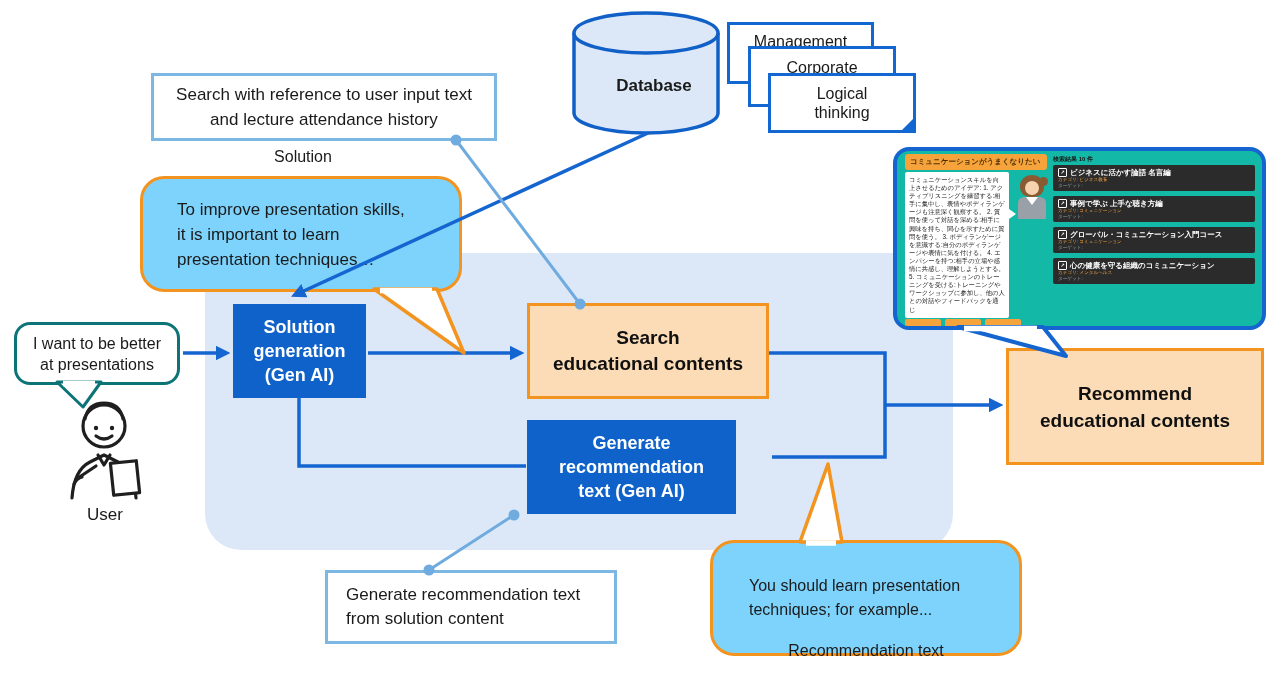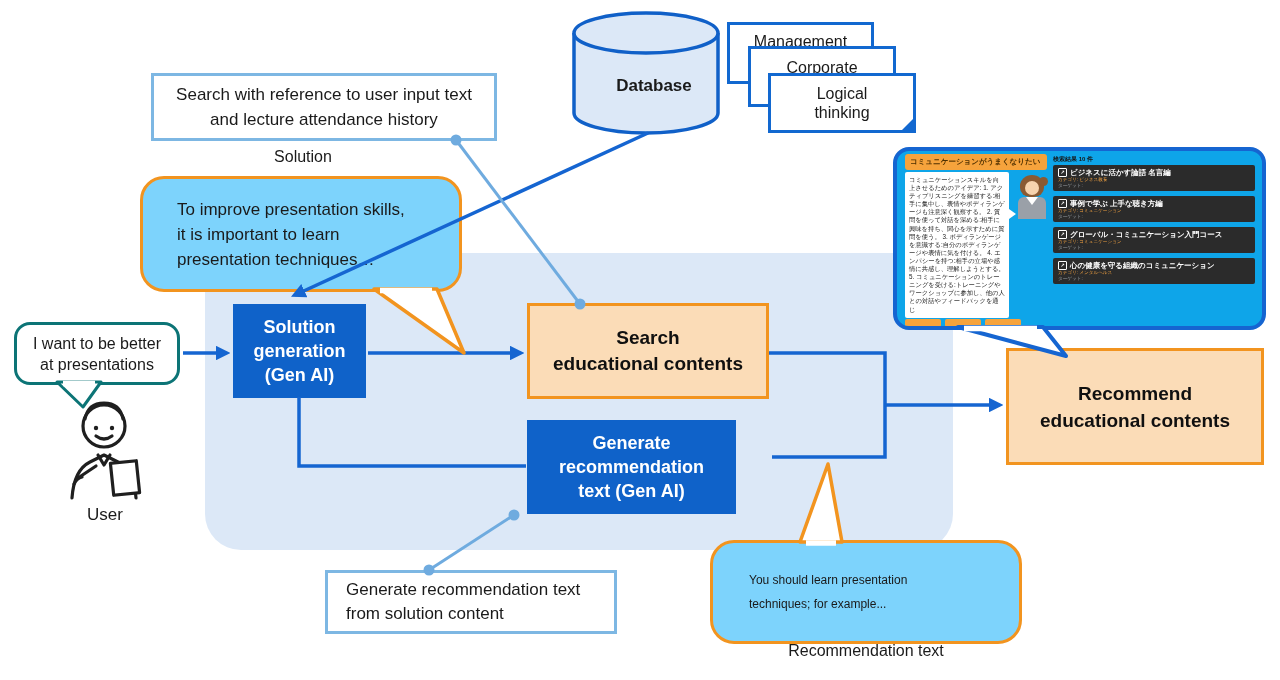--- a/index.html
+++ b/index.html
@@ -12,47 +12,47 @@
   #bg-panel{left:205px;top:253px;width:748px;height:297px;background:#dce8f7;border-radius:36px;z-index:1;}
   .box-blue{background:#0f62c9;color:#fff;font-weight:bold;z-index:10;}
   .box-peach{background:#fbdcb7;border:3.5px solid #f2941f;color:#101010;font-weight:bold;z-index:10;}
   #box-solution{left:233px;top:304px;width:133px;height:94px;font-size:18px;line-height:24px;}
   #box-search{left:527px;top:303px;width:242px;height:96px;font-size:19px;line-height:26px;}
   #box-generate{left:527px;top:420px;width:209px;height:94px;font-size:18px;line-height:24px;}
   #box-recommend{left:1006px;top:348px;width:258px;height:117px;font-size:19px;line-height:27px;}
   
   .callout{background:#fff;border:3px solid #7db7e3;z-index:10;}
   #callout-search{left:151px;top:73px;width:346px;height:68px;font-size:17px;line-height:25px;}
-  #callout-generate{left:325px;top:570px;width:292px;height:64px;display:flex;align-items:center;
+  #callout-generate{left:325px;top:570px;width:292px;height:74px;display:flex;align-items:center;
                     padding-left:18px;font-size:17px;line-height:24px;}
   .bubble-orange{background:#7dd3fc;border:3.5px solid #f2941f;border-radius:24px;z-index:10;}
   #bubble-solution{left:140px;top:176px;width:322px;height:116px;display:flex;align-items:center;
                    padding-left:34px;font-size:17px;line-height:25px;}
-  #bubble-recommend{left:710px;top:540px;width:312px;height:104px;display:flex;align-items:center;
-                    padding-left:36px;font-size:12px;line-height:24px;}
+  #bubble-recommend{left:710px;top:540px;width:312px;height:116px;display:flex;align-items:center;
+                    padding-left:36px;font-size:16px;line-height:24px;}
   #bubble-user{left:14px;top:322px;width:166px;height:63px;background:#fff;border:3px solid #0c7476;
                border-radius:16px;font-size:16px;line-height:21px;z-index:10;}
   .small-label{font-size:16px;z-index:10;text-align:center;}
   #label-solution{left:240px;top:148px;width:126px;}
   #label-recommendation{left:760px;top:642px;width:212px;}
   #label-user{left:60px;top:505px;width:90px;font-size:17px;}
   #label-database{left:576px;top:76px;width:156px;text-align:center;font-weight:bold;font-size:17px;z-index:10;}
   
   .card{position:absolute;background:#fff;border:3px solid #1268d0;font-size:16px;text-align:center;
         color:#1a1a1a;box-sizing:border-box;}
   #card-1{left:727px;top:22px;width:147px;height:62px;z-index:10;padding-top:8px;}
   #card-2{left:748px;top:46px;width:148px;height:61px;z-index:11;padding-top:10px;}
   #card-3{left:768px;top:73px;width:148px;height:60px;z-index:12;display:flex;align-items:center;
           justify-content:center;text-align:center;line-height:19px;}
   #card-fold{position:absolute;right:-1px;bottom:-1px;width:0;height:0;
              border-left:13px solid transparent;border-bottom:13px solid #1268d0;}
   
   #user-icon{left:58px;top:392px;width:92px;height:112px;z-index:10;}
   
-  #shot{left:893px;top:147px;width:373px;height:183px;background:#0ea5e9;border:4px solid #1565d1;
+  #shot{left:893px;top:147px;width:373px;height:183px;background:#14b8a6;border:4px solid #1565d1;
         border-radius:16px;overflow:hidden;z-index:20;}
   #shot-tab{position:absolute;left:8px;top:3px;width:142px;height:16px;background:#f6a33c;border-radius:3px;
             font-size:7.5px;font-weight:bold;color:#4d2f00;line-height:16px;padding:0 5px;
             white-space:nowrap;overflow:hidden;box-sizing:border-box;}
   #shot-text{position:absolute;left:8px;top:21px;width:104px;height:146px;background:#fff;border-radius:2px;
              padding:4px;font-size:6.3px;line-height:8.1px;color:#222;word-break:break-all;
              overflow:hidden;box-sizing:border-box;}
   #shot-text-tail{position:absolute;left:112px;top:58px;width:0;height:0;border-top:5px solid transparent;
                   border-bottom:5px solid transparent;border-left:7px solid #fff;}
   #shot-avatar{position:absolute;left:118px;top:24px;width:34px;height:50px;}

